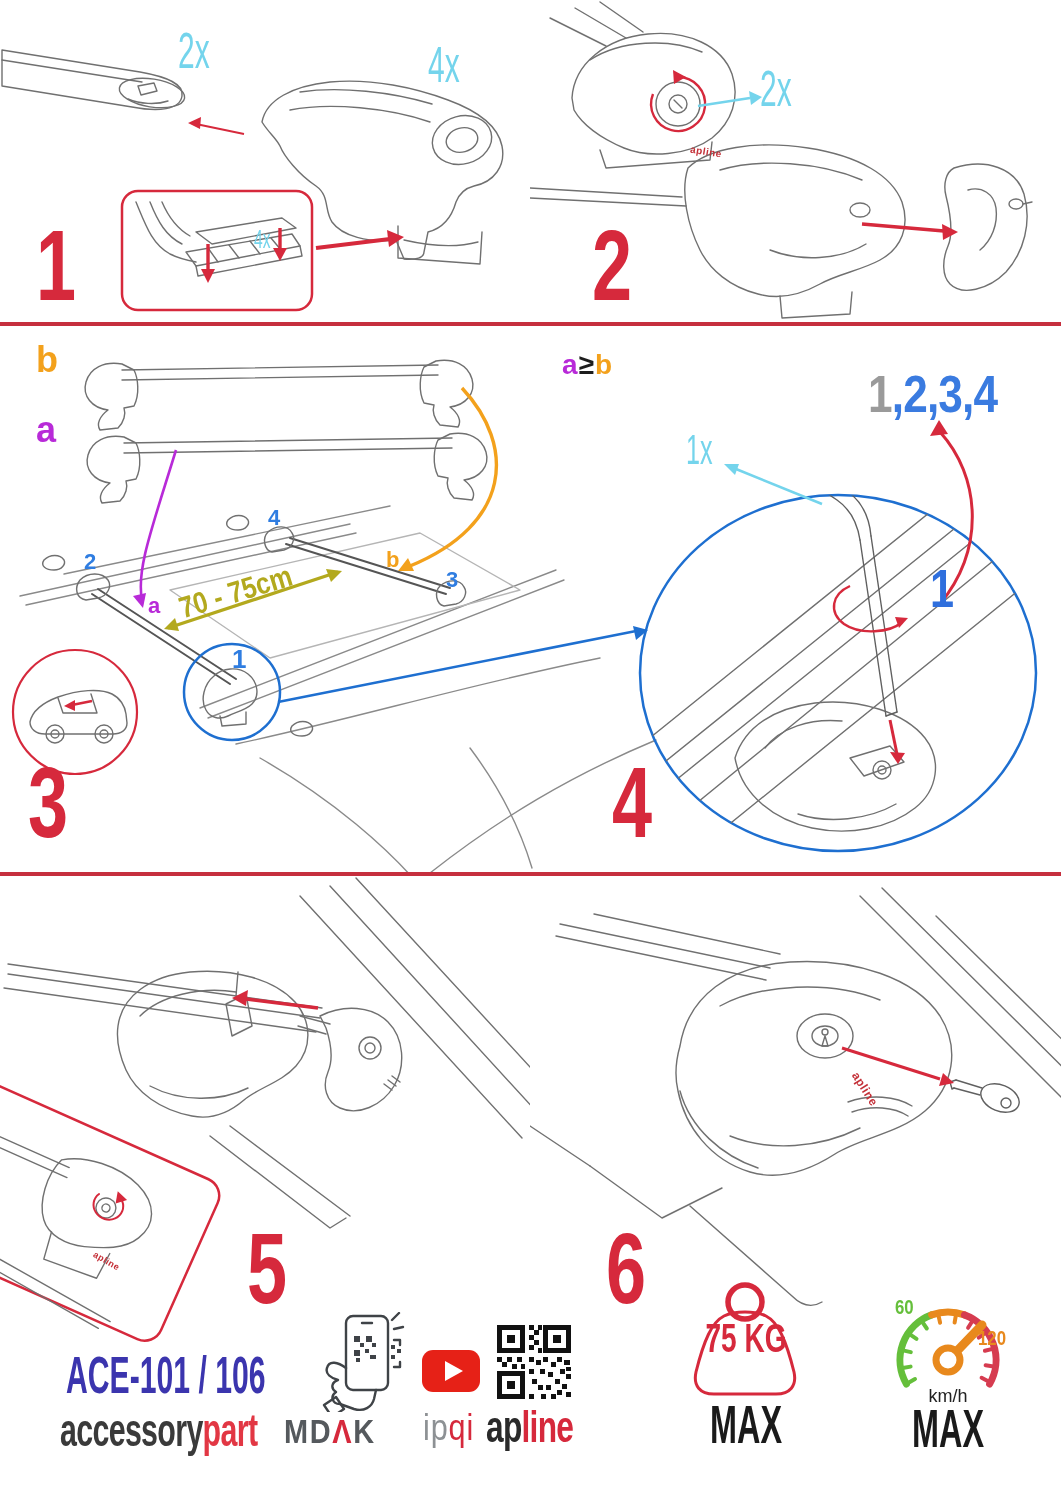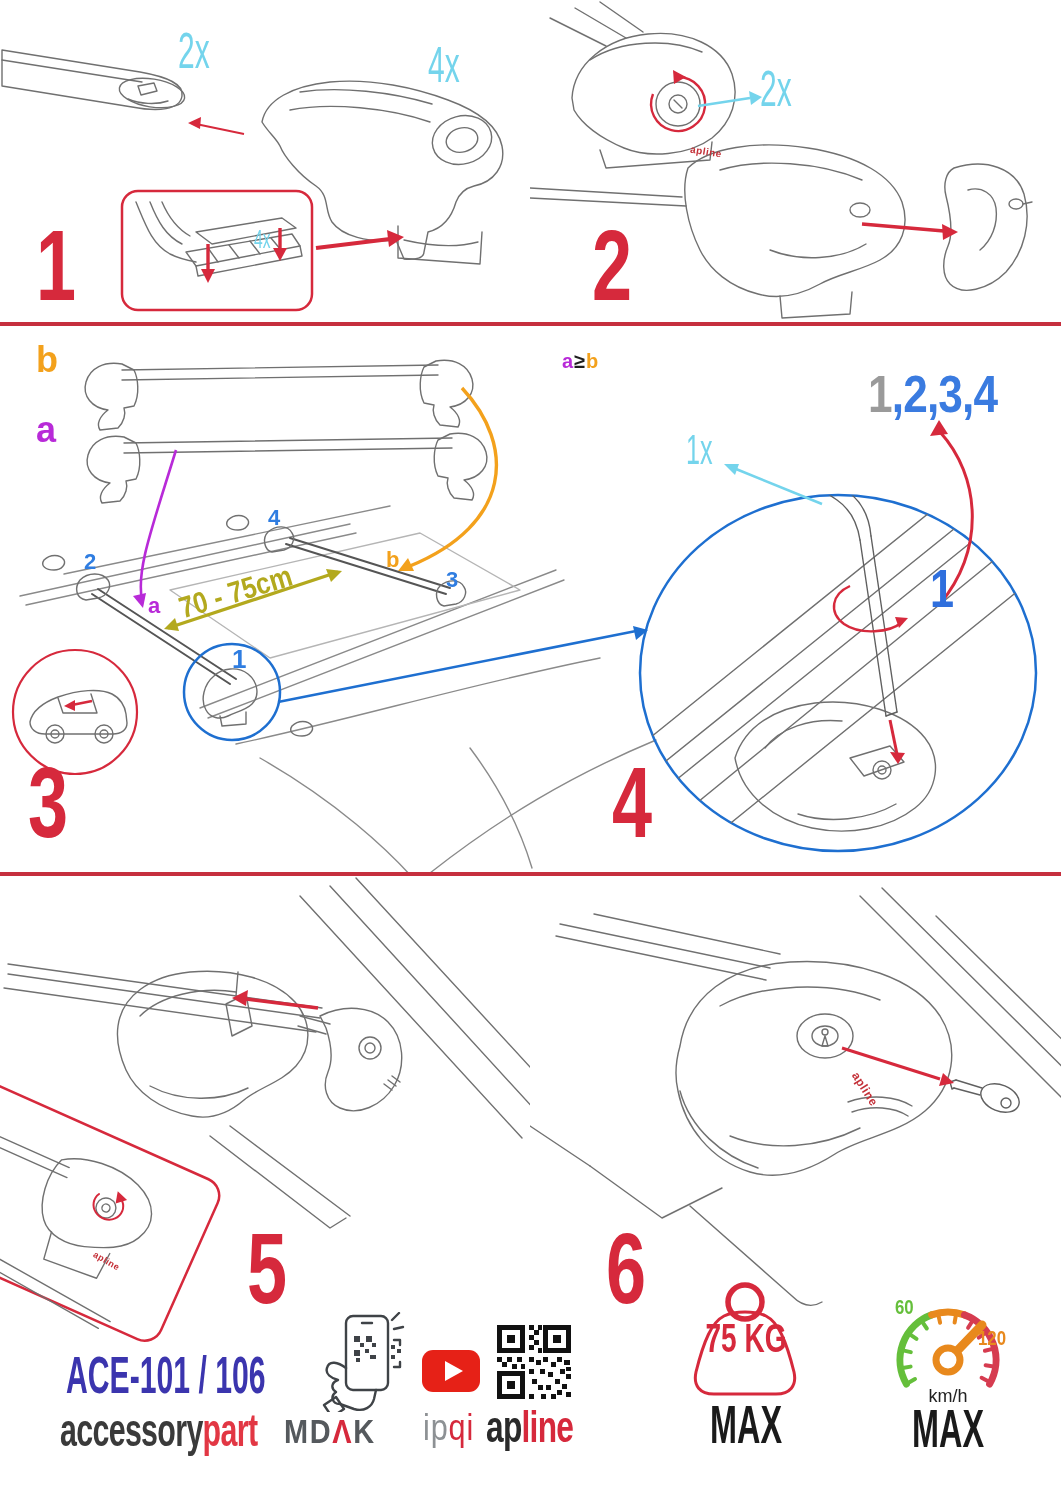--- a/index.html
+++ b/index.html
@@ -9,21 +9,21 @@
   svg{display:block;}
   .divider{position:absolute;left:0;width:1061px;height:4px;background:#c62f3e;}
   .stepnum{color:#d6293c;font-size:100px;font-weight:600;line-height:.8;
            transform:scaleX(.72);transform-origin:left top;letter-spacing:-2px;}
   .qty{color:#74d4ec;font-size:50px;font-weight:400;line-height:.85;
        transform:scaleX(.6);transform-origin:left top;}
   .qty.sm{font-size:26px;}
   .qty.md{font-size:42px;}
   .barlabel{font-size:36px;font-weight:700;line-height:.9;}
   .rooflabel{font-size:22px;font-weight:700;line-height:.9;color:#2f7de1;}
-  .cond{font-size:20px;font-weight:700;line-height:.9;letter-spacing:1px;}
+  .cond{font-size:28px;font-weight:700;line-height:.9;letter-spacing:1px;}
   .seq{font-size:52px;font-weight:700;line-height:.85;transform:scaleX(.85);transform-origin:left top;letter-spacing:-1px;}
   .callout1{color:#2f6fdd;font-size:54px;font-weight:700;line-height:.85;transform:scaleX(.8);transform-origin:left top;}
   .dist{color:#b3a91e;font-size:30px;font-weight:700;white-space:nowrap;
         transform:rotate(-17deg) scaleX(.85);transform-origin:left center;}
   .brandtag{color:#c43038;font-size:10px;font-weight:700;letter-spacing:.5px;}
   .model{color:#3b35ae;font-size:52px;font-weight:700;white-space:nowrap;line-height:.8;
          transform:scaleX(.58);transform-origin:left top;letter-spacing:0px;}
   .accpart{font-size:46px;font-weight:700;white-space:nowrap;line-height:.8;
            transform:scaleX(.66);transform-origin:left top;letter-spacing:-1px;}
   .accpart .blk{color:#3a3a3a;} .accpart .red{color:#e23744;}

